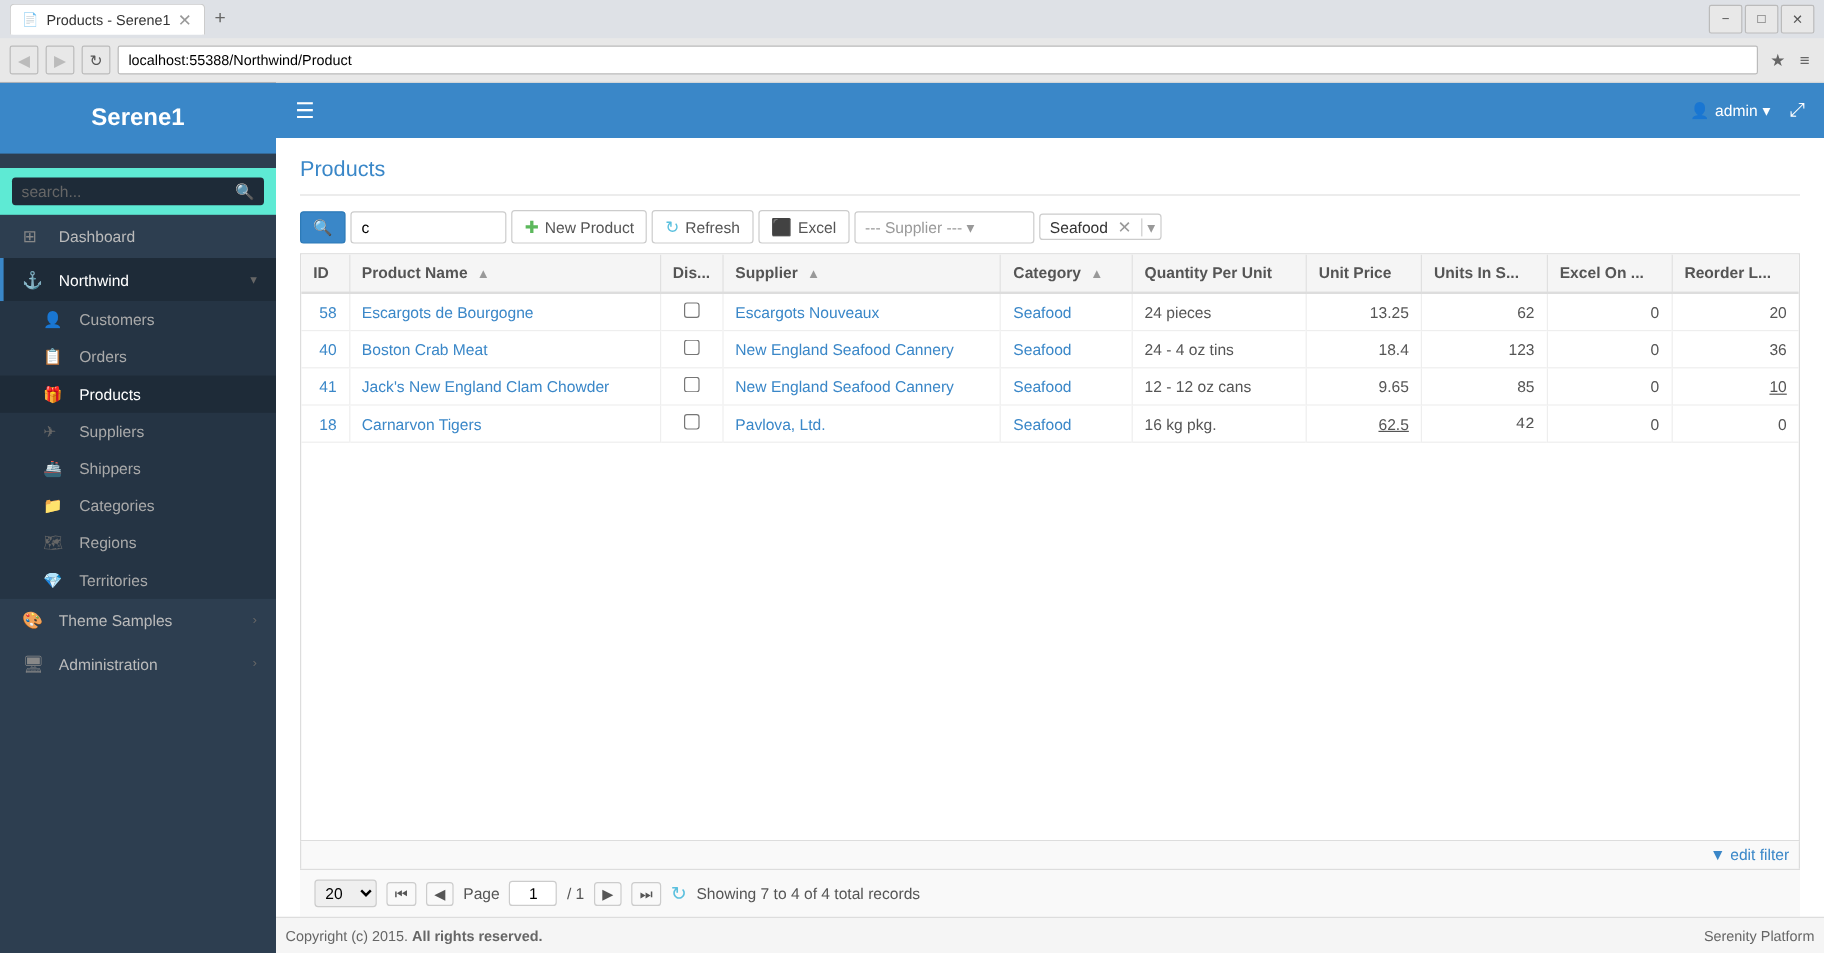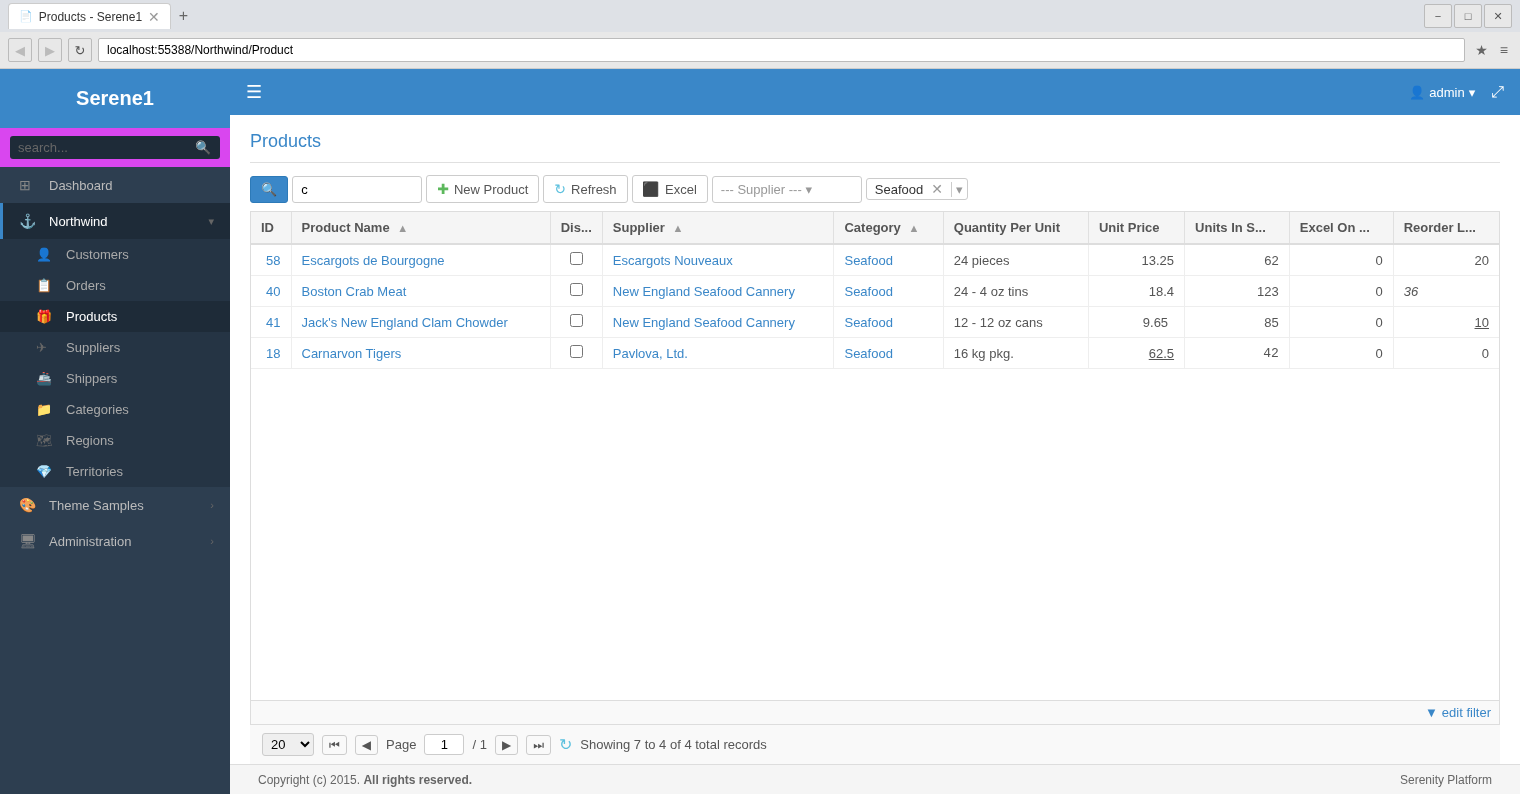--- a/index.html
+++ b/index.html
@@ -22,21 +22,21 @@
     .toolbar-icons { display: flex; gap: 4px; }
     .toolbar-icon-btn { background: none; border: none; cursor: pointer; color: #666; font-size: 14px; padding: 2px 4px; }
 
     
     .app { display: flex; height: calc(794px - 68px); }
 
     
     .sidebar { width: 230px; background: #2d3e50; color: #ccc; display: flex; flex-direction: column; flex-shrink: 0; overflow-y: auto; }
     .sidebar-header { background: #3a87c8; padding: 18px 16px; text-align: center; }
     .sidebar-brand { color: #fff; font-size: 20px; font-weight: bold; }
-    .sidebar-search { padding: 8px 10px; background: #d946ef; }
+    .sidebar-search { padding: 8px 10px; background: #5eead4; margin-top: 12px; }
     .sidebar-search-box { display: flex; align-items: center; background: #1e2b38; border-radius: 3px; padding: 4px 8px; gap: 6px; }
     .sidebar-search-input { background: none; border: none; color: #aaa; font-size: 13px; flex: 1; outline: none; width: 100%; }
     .sidebar-search-input::placeholder { color: #666; }
     .sidebar-search-icon { color: #666; font-size: 13px; cursor: pointer; }
 
     .sidebar-nav { flex: 1; }
     .nav-item { display: flex; align-items: center; padding: 10px 16px; cursor: pointer; color: #bbb; text-decoration: none; border-left: 3px solid transparent; transition: background 0.1s; }
     .nav-item.active { background: #1e2b38; color: #fff; border-left-color: #3a87c8; }
     .nav-item .nav-icon { width: 20px; margin-right: 10px; font-size: 14px; color: #888; }
     .nav-item.active .nav-icon { color: #3a87c8; }
@@ -94,21 +94,21 @@
     
     .pagination-bar { display: flex; align-items: center; gap: 8px; padding: 8px 12px; background: #f9f9f9; border-top: 1px solid #ddd; font-size: 13px; color: #555; }
     .page-size-select { border: 1px solid #ccc; border-radius: 3px; padding: 2px 4px; font-size: 13px; }
     .page-nav-btn { background: none; border: 1px solid #ccc; border-radius: 3px; padding: 2px 6px; cursor: pointer; color: #555; font-size: 12px; }
     .page-input { border: 1px solid #ccc; border-radius: 3px; padding: 2px 6px; width: 40px; text-align: center; font-size: 13px; }
     .page-total { color: #555; }
     .edit-filter-link { color: #3a87c8; cursor: pointer; display: flex; align-items: center; gap: 4px; }
     .filter-icon { color: #3a87c8; font-size: 13px; }
 
     
-    .app-footer { background: #f5f5f5; border-top: 1px solid #ddd; padding: 8px 28px; display: flex; justify-content: space-between; font-size: 12px; color: #666; }
+    .app-footer { background: #f5f5f5; border-top: 1px solid #ddd; padding: 8px 8px; display: flex; justify-content: space-between; font-size: 12px; color: #666; }
 
     
     ::-webkit-scrollbar { width: 8px; height: 8px; }
     ::-webkit-scrollbar-track { background: #f1f1f1; }
     ::-webkit-scrollbar-thumb { background: #ccc; border-radius: 4px; }
   </style>
 </head>
 <body>
 
 <div class="browser-chrome">
@@ -285,30 +285,30 @@
               <tr>
       <td class="td-id"><a class="link">40</a></td>
       <td><a class="link">Boston Crab Meat</a></td>
       <td class="checkbox-cell"><input type="checkbox" style=""></td>
       <td><a class="link">New England Seafood Cannery</a></td>
       <td><span class="link">Seafood</span></td>
       <td>24 - 4 oz tins</td>
       <td style="text-align:right;">18.4</td>
       <td style="text-align:right;">123</td>
       <td style="text-align:right;">0</td>
-      <td style="text-align:left;font-style:italic;">36</td>
+      <td style="text-align:right;">36</td>
     </tr>
               <tr>
       <td class="td-id"><a class="link">41</a></td>
       <td><a class="link">Jack's New England Clam Chowder</a></td>
       <td class="checkbox-cell"><input type="checkbox" style=""></td>
       <td><a class="link">New England Seafood Cannery</a></td>
       <td><span class="link">Seafood</span></td>
       <td>12 - 12 oz cans</td>
-      <td style="text-align:center;padding-left:48px;">9.65</td>
+      <td style="text-align:right;padding-left:48px;">9.65</td>
       <td style="text-align:right;">85</td>
       <td style="text-align:right;">0</td>
       <td style="text-align:right;text-decoration:underline;">10</td>
     </tr>
               <tr>
       <td class="td-id"><a class="link">18</a></td>
       <td><a class="link">Carnarvon Tigers</a></td>
       <td class="checkbox-cell"><input type="checkbox" style=""></td>
       <td><a class="link">Pavlova, Ltd.</a></td>
       <td><span class="link">Seafood</span></td>

